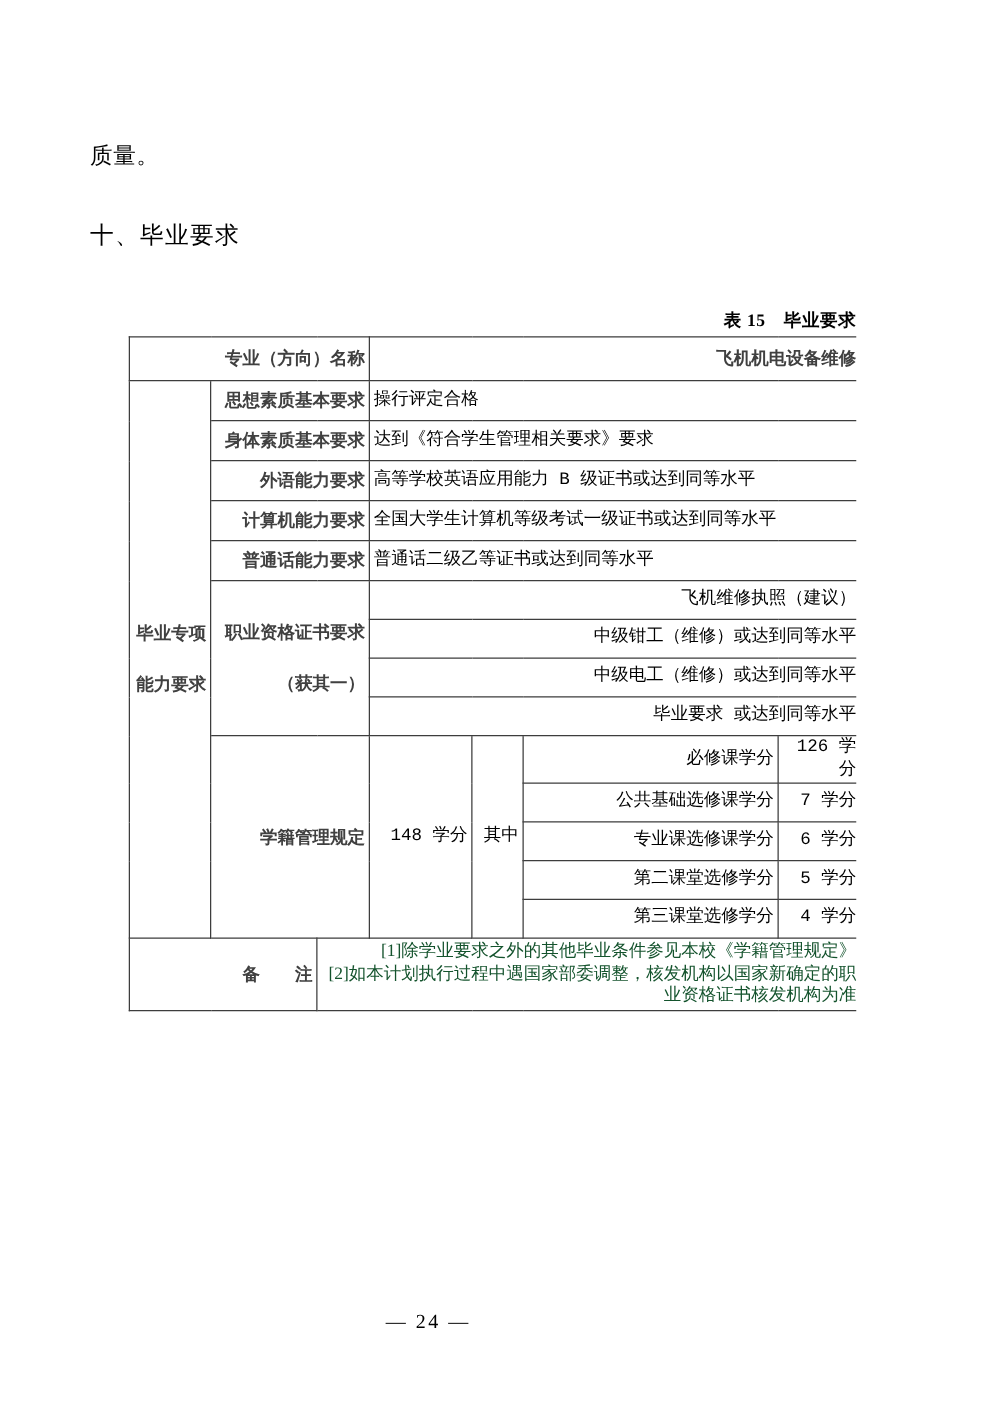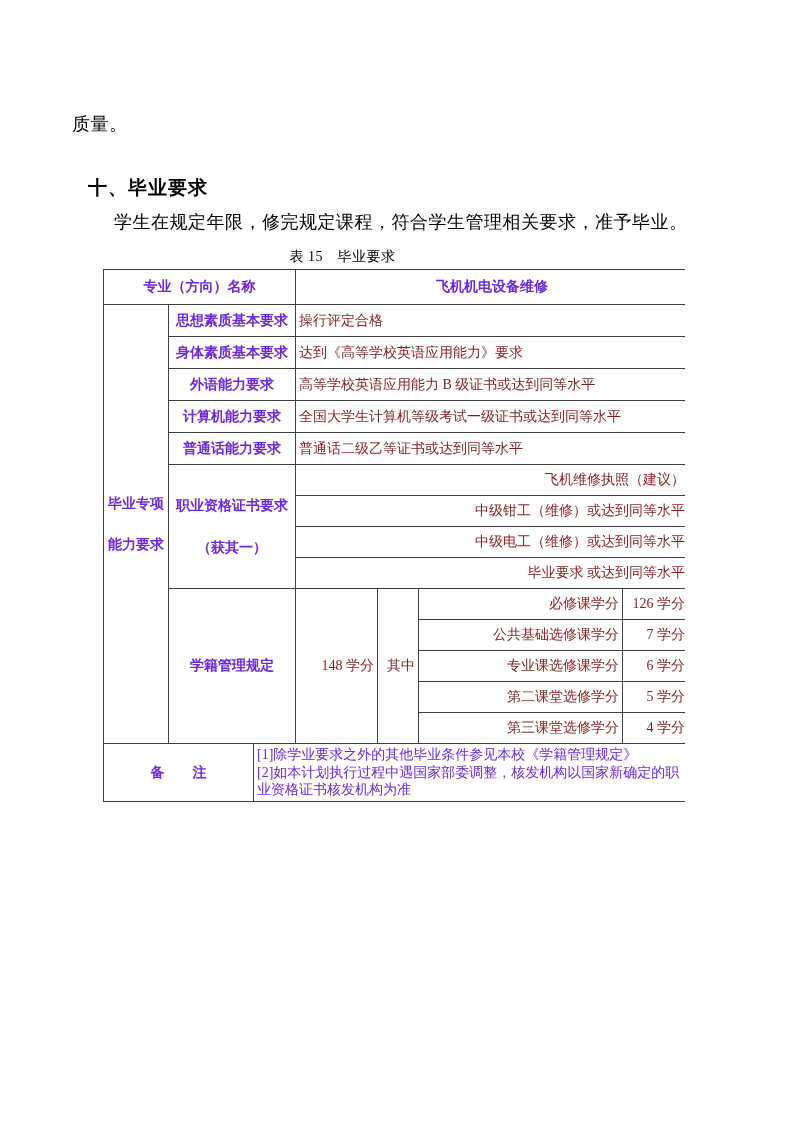--- a/index.html
+++ b/index.html
@@ -15,70 +15,70 @@
     margin-top: 12px;
   }
   .intro {
     position: absolute;
     left: 72px; top: 100px;
     font-size: 18px;
     letter-spacing: 0.5px;
   }
   .heading {
     position: absolute;
-    left: 88px; top: 163px;
+    left: 72px; top: 163px;
     margin: 0;
     font-family: "Liberation Sans", "DejaVu Sans", sans-serif;
     font-size: 19px;
-    font-weight: bold;
+    font-weight: normal;
     letter-spacing: 1px;
   }
   .para {
     position: absolute;
     left: 114px; top: 198px;
     margin: 0;
     font-size: 18px;
     letter-spacing: 0.5px;
     white-space: nowrap;
   }
   .caption {
     position: absolute;
     left: 0; top: 236px;
     width: 100%;
-    text-align: center;
+    text-align: right;
     font-size: 14px;
-    font-weight: normal;
+    font-weight: bold;
     letter-spacing: 0.5px;
   }
   table.grad {
     position: absolute;
     left: 103px; top: 257px;
     width: 585px;
     border-collapse: collapse;
     table-layout: fixed;
   }
   table.grad td {
     border: 1px solid #3d3d3d;
     vertical-align: middle;
     padding: 1px 3px;
     font-size: 14px;
     line-height: 1.25;
     overflow: hidden;
   }
   .lbl {
     font-family: "Liberation Sans", "DejaVu Sans", sans-serif;
     font-weight: bold;
-    text-align: center;
-    color: #6d28d9;
-  }
-  .val { color: #7f1d1d; text-align: left; }
+    text-align: right;
+    color: #404040;
+  }
+  .val { color: #000000; text-align: left; font-family: Liberation Mono, monospace; }
   .center { text-align: right; }
   .notes {
-    color: #6d28d9;
-    text-align: left;
+    color: #14532d;
+    text-align: right;
     line-height: 19px;
     padding: 3px 5px;
     vertical-align: middle;
   }
   .stack2 > div + div { margin-top: 24px; font-family: Liberation Serif, serif; }
   tr.h35 { height: 35px; }
   tr.h32 { height: 32px; }
   tr.h31 { height: 31px; }
   tr.h58 { height: 58px; }
   .footer {
@@ -92,21 +92,20 @@
 </style>
 </head>
 <body>
 
 <div class="page">
 
   <div class="intro">质量。</div>
 
   <h2 class="heading">十、毕业要求</h2>
 
-  <p class="para">学生在规定年限，修完规定课程，符合学生管理相关要求，准予毕业。</p>
 
   <div class="caption">表 15　毕业要求</div>
 
   <table class="grad">
     <colgroup>
       <col style="width:65px">
       <col style="width:85px">
       <col style="width:42px">
       <col style="width:82px">
       <col style="width:41px">
@@ -122,21 +121,21 @@
       <tr class="h32">
         <td rowspan="14" class="lbl stack2">
           <div>毕业专项</div>
           <div>能力要求</div>
         </td>
         <td colspan="2" class="lbl">思想素质基本要求</td>
         <td colspan="4" class="val">操行评定合格</td>
       </tr>
       <tr class="h32">
         <td colspan="2" class="lbl">身体素质基本要求</td>
-        <td colspan="4" class="val">达到《高等学校英语应用能力》要求</td>
+        <td colspan="4" class="val">达到《符合学生管理相关要求》要求</td>
       </tr>
       <tr class="h32">
         <td colspan="2" class="lbl">外语能力要求</td>
         <td colspan="4" class="val">高等学校英语应用能力 B 级证书或达到同等水平</td>
       </tr>
       <tr class="h32">
         <td colspan="2" class="lbl">计算机能力要求</td>
         <td colspan="4" class="val">全国大学生计算机等级考试一级证书或达到同等水平</td>
       </tr>
       <tr class="h32">
@@ -188,14 +187,15 @@
       <tr class="h58">
         <td colspan="2" class="lbl">备　　注</td>
         <td colspan="5" class="notes">
           <div>[1]除学业要求之外的其他毕业条件参见本校《学籍管理规定》</div>
           <div>[2]如本计划执行过程中遇国家部委调整，核发机构以国家新确定的职业资格证书核发机构为准</div>
         </td>
       </tr>
     </tbody>
   </table>
 
+  <div class="footer">— 24 —</div>
 
 </div>
 
 </body></html>

